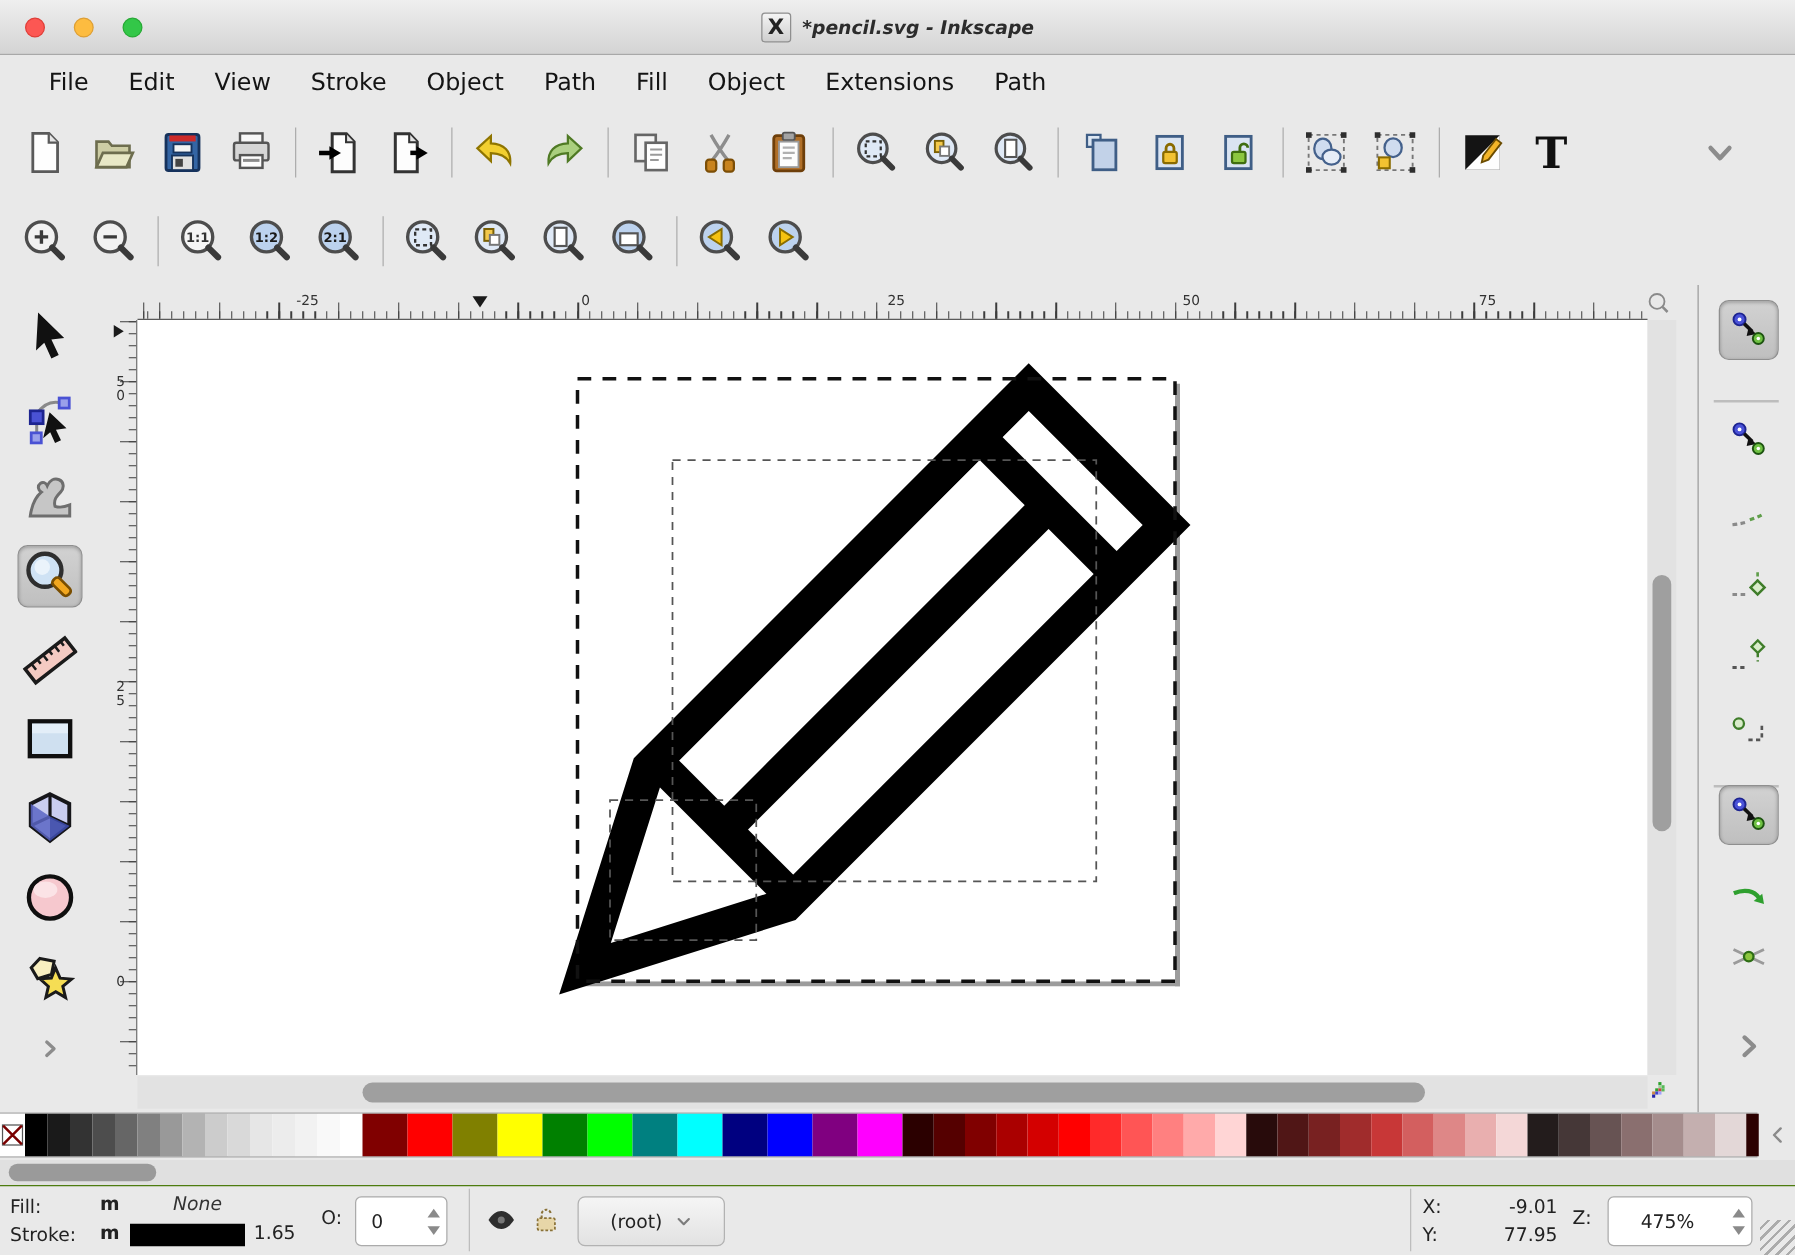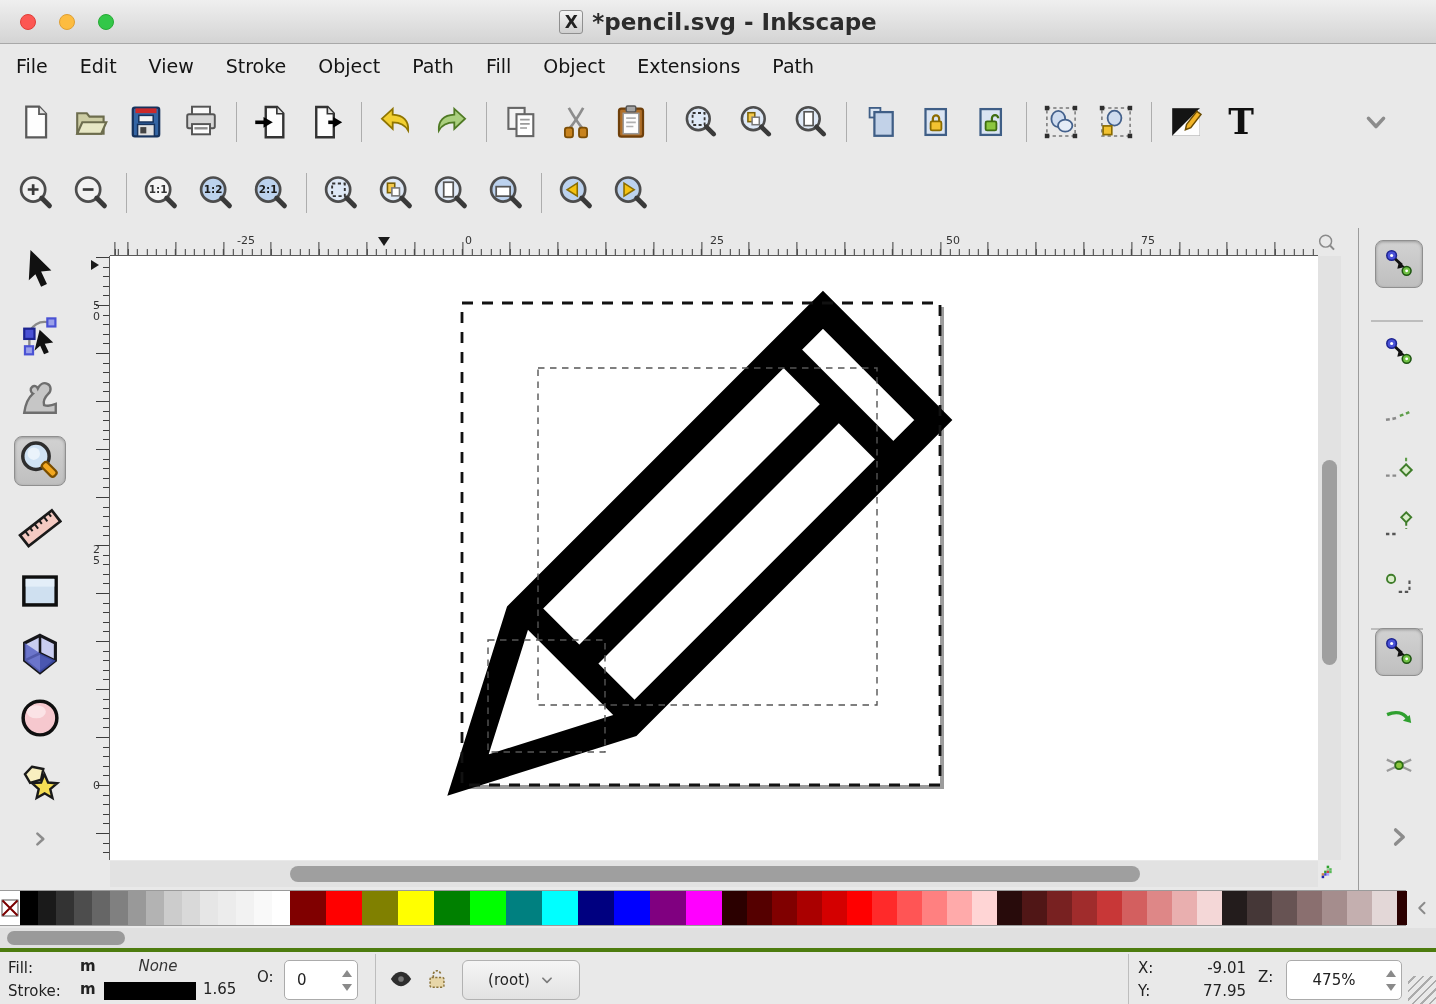--- a/index.html
+++ b/index.html
@@ -12,24 +12,24 @@
     background:linear-gradient(#efefef,#d4d4d4);border-bottom:1px solid #a8a8a8;}
   .tl{position:absolute;top:14px;width:16px;height:16px;border-radius:50%;}
   #tl-close{left:20px;background:#fc5753;border:1px solid #df3e38;}
   #tl-min{left:59px;background:#fdbc40;border:1px solid #de9f34;}
   #tl-zoom{left:98px;background:#33c748;border:1px solid #27aa35;}
   #title-wrap{position:absolute;left:0;top:0;width:100%;height:44px;
     display:flex;align-items:center;justify-content:center;gap:9px;}
   #win-icon{width:24px;height:24px;background:linear-gradient(#f4f4f4,#cfcfcf);
     border:1px solid #8f8f8f;border-radius:3px;display:flex;align-items:center;justify-content:center;
     font-size:17px;font-weight:bold;color:#222;}
-  #win-title{font-size:23px;font-weight:bold;color:#2c2c2c;}
-
-  
-  #menubar{position:absolute;left:0;top:45px;width:100%;height:41px;display:flex;align-items:center;}
+  #win-title{font-size:15px;font-weight:bold;color:#2c2c2c;font-style:italic;}
+
+  
+  #menubar{position:absolute;left:0;top:45px;width:100%;height:41px;display:flex;align-items:center;padding-left:23px;}
   .menu-item{padding:0 16px;font-size:19px;color:#141414;}
 
   
   .toolbar{position:absolute;left:0;width:100%;display:flex;align-items:center;padding-left:14px;}
   #toolbar-commands{top:86px;height:72px;}
   #toolbar-zoomctl{top:158px;height:70px;}
   .tbtn{width:44px;height:44px;display:flex;align-items:center;justify-content:center;flex:0 0 auto;
     border:1px solid transparent;border-radius:7px;margin-right:11px;}
   .tbtn .ic{width:36px;height:36px;display:block;}
   #toolbar-zoomctl .tbtn .ic{width:38px;height:38px;}
@@ -97,21 +97,21 @@
   .sw-none{background:#fff;display:flex;align-items:center;justify-content:center;}
   .sw-none svg{width:18px;height:18px;}
   #palette-arrow{position:absolute;left:1410px;top:890px;width:26px;height:36px;
     display:flex;align-items:center;justify-content:center;background:#e9e9e9;}
   #palette-arrow svg{width:18px;height:18px;}
   #palette-scroll{position:absolute;left:0;top:928px;width:1436px;height:20px;background:#e0e0e0;}
   #palette-scroll .thumb{position:absolute;left:7px;top:3px;width:118px;height:14px;background:#9a9a9a;border-radius:8px;}
 
   
   #statusbar{position:absolute;left:0;top:948px;width:1436px;height:56px;background:#e9e9e9;
-    border-top:4px solid #4d7c0f;font-size:15px;color:#222;}
+    border-top:1px solid #4d7c0f;font-size:15px;color:#222;}
   .sb-abs{position:absolute;}
   #fs-label-col{left:8px;top:5px;line-height:23px;}
   #fill-badge{left:80px;top:5px;font-weight:bold;}
   #stroke-badge{left:80px;top:28px;font-weight:bold;}
   #fill-value{left:118px;top:5px;width:80px;text-align:center;font-style:italic;color:#333;}
   #stroke-swatch{left:104px;top:30px;width:92px;height:18px;background:#000;}
   #stroke-width{left:203px;top:28px;}
   #opacity-label{left:257px;top:16px;}
   .spinbox{position:absolute;background:#fff;border:1px solid #ababab;border-radius:5px;display:flex;align-items:center;}
   #opacity-spin{left:284px;top:8px;width:74px;height:40px;}
@@ -568,21 +568,21 @@
           </svg>
         </span>
       </div>
     </div>
 
   <div id="hruler">
       <span class="hlab" style="left: 127px;">-25</span>
       <span class="hlab" style="left: 355px;">0</span>
       <span class="hlab" style="left: 600px;">25</span>
       <span class="hlab" style="left: 836px; text-align: center;">50</span>
-      <span class="hlab" style="left: 1031px;">75</span>
+      <span class="hlab" style="left: 1073px;">75</span>
       <div id="hmarker" style="left: 268px;"></div>
     </div>
   <div id="vruler">
       <span class="vlab" style="top: 44px;">5
 0</span>
       <span class="vlab" style="top: 288px;">2
 5</span>
       <span class="vlab" style="top: 524px;">0</span>
       <div id="vmarker"></div>
     </div>

